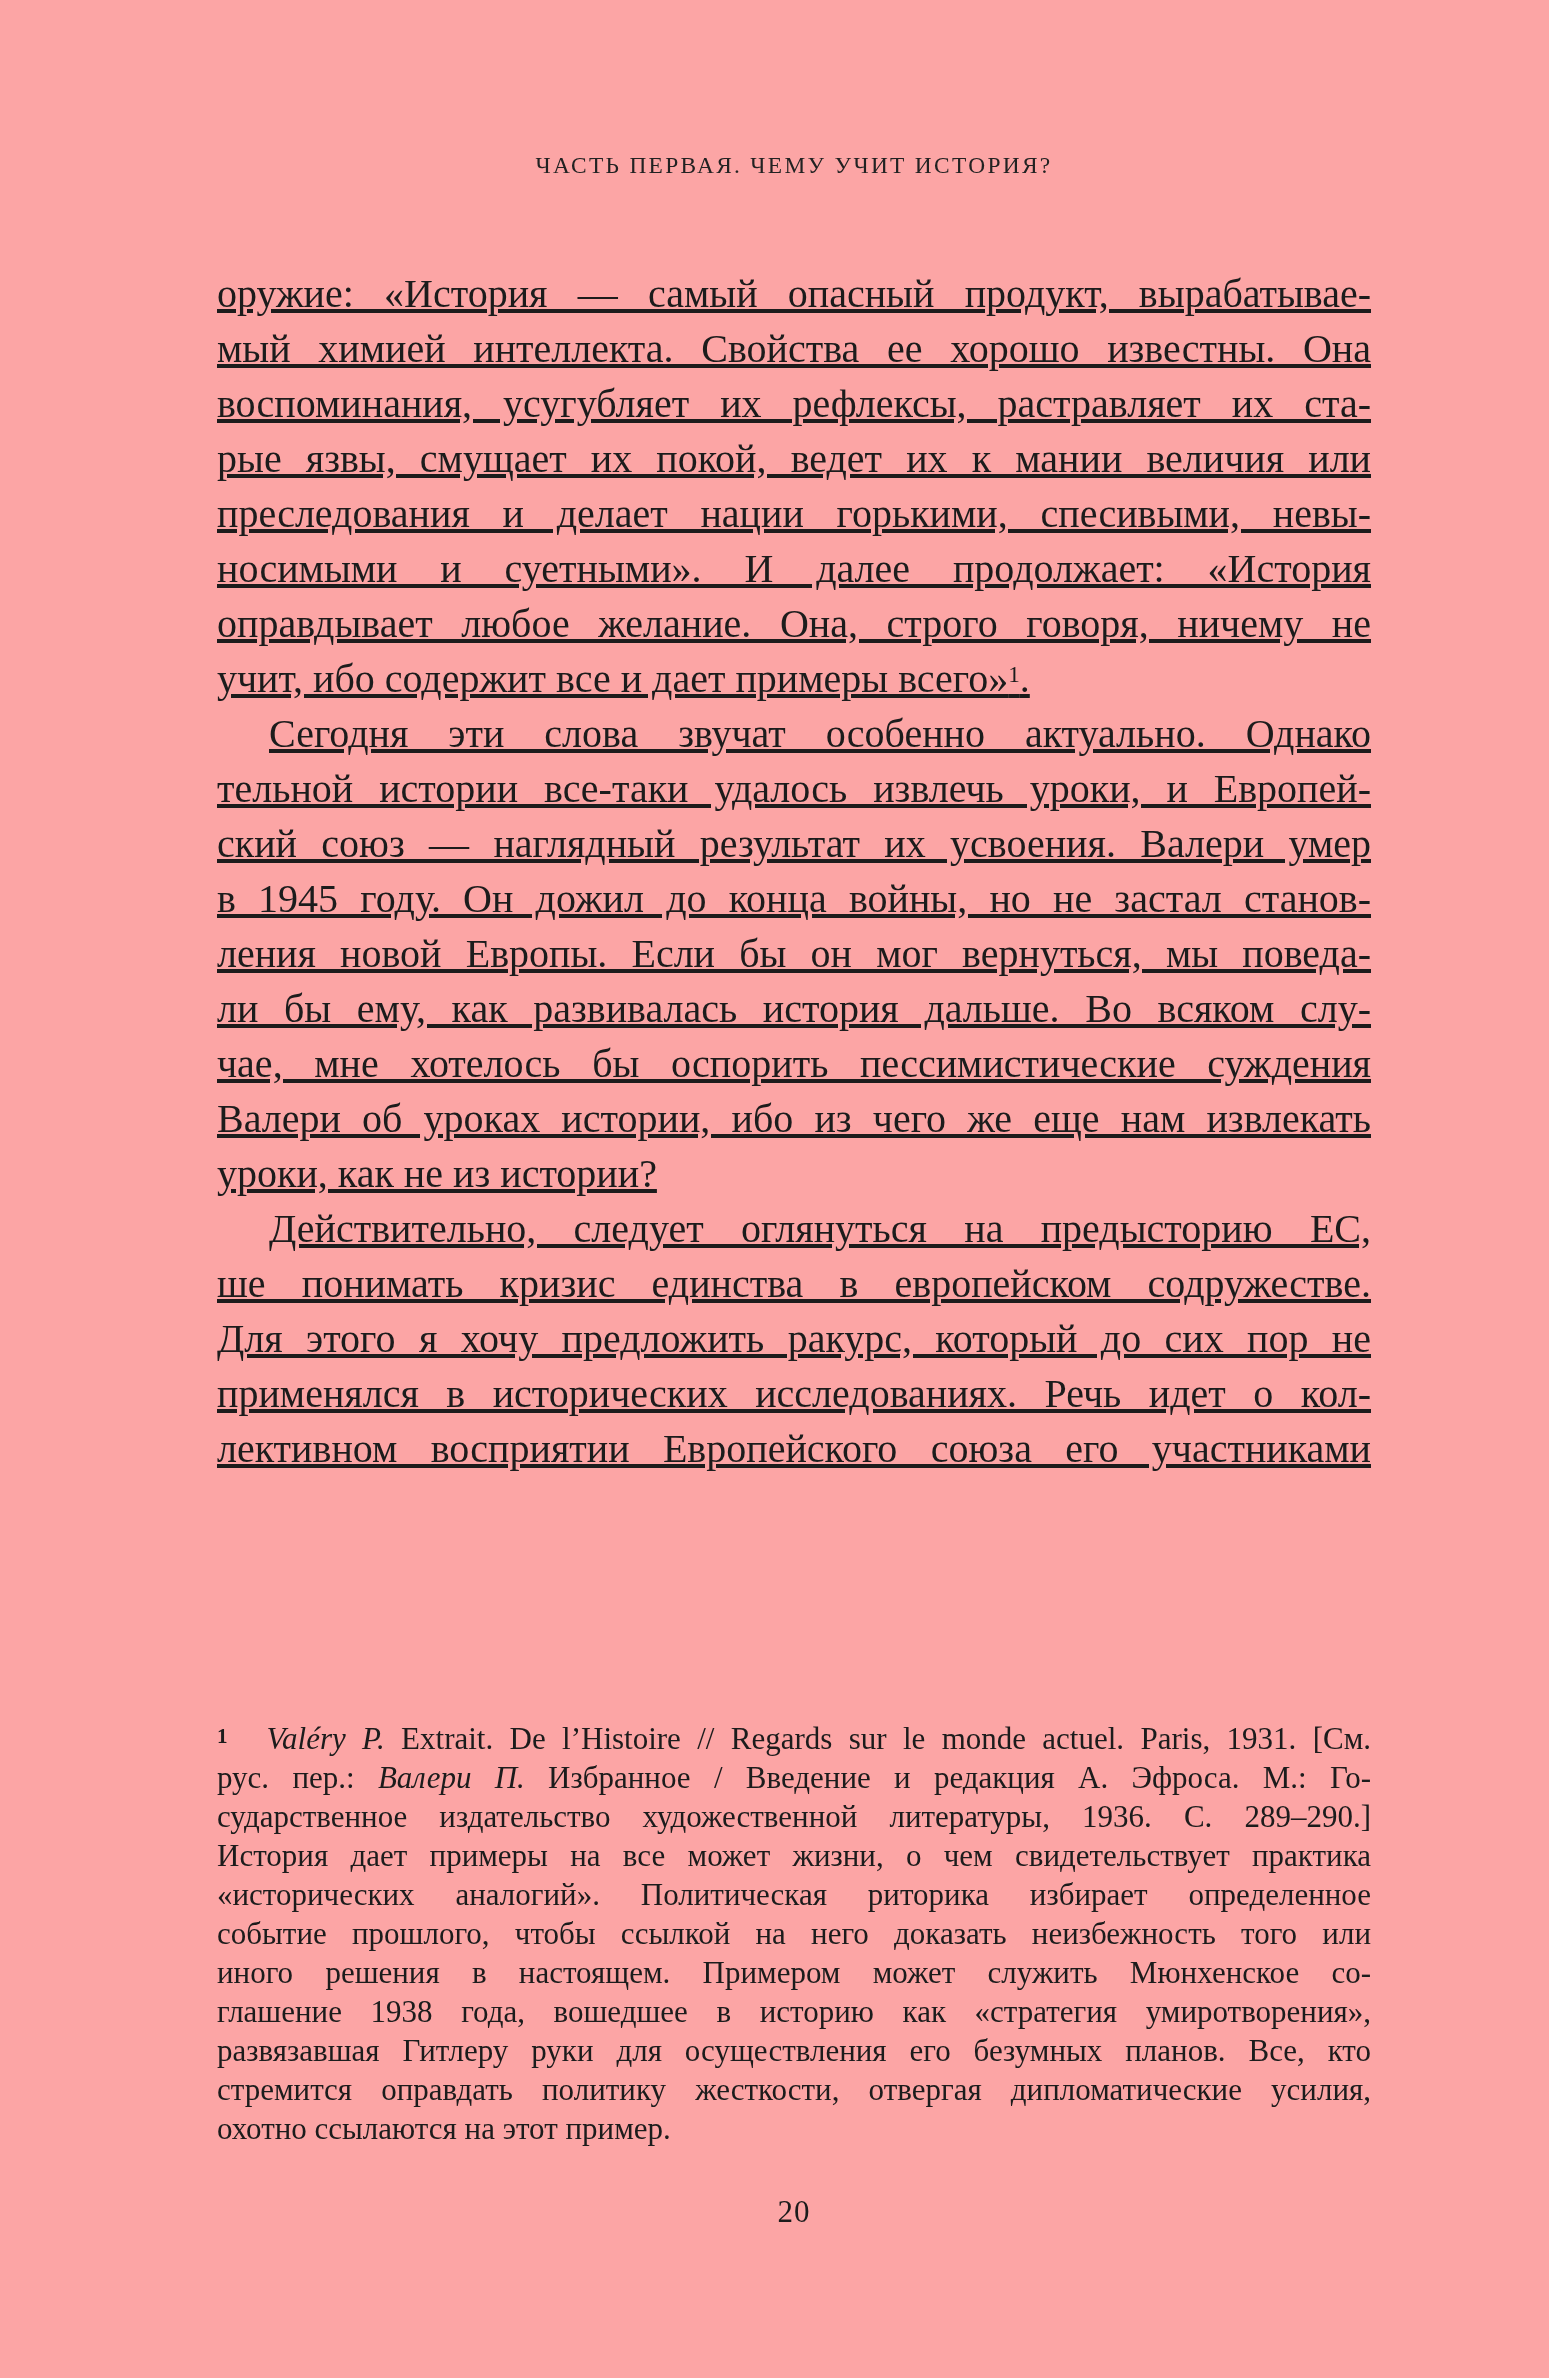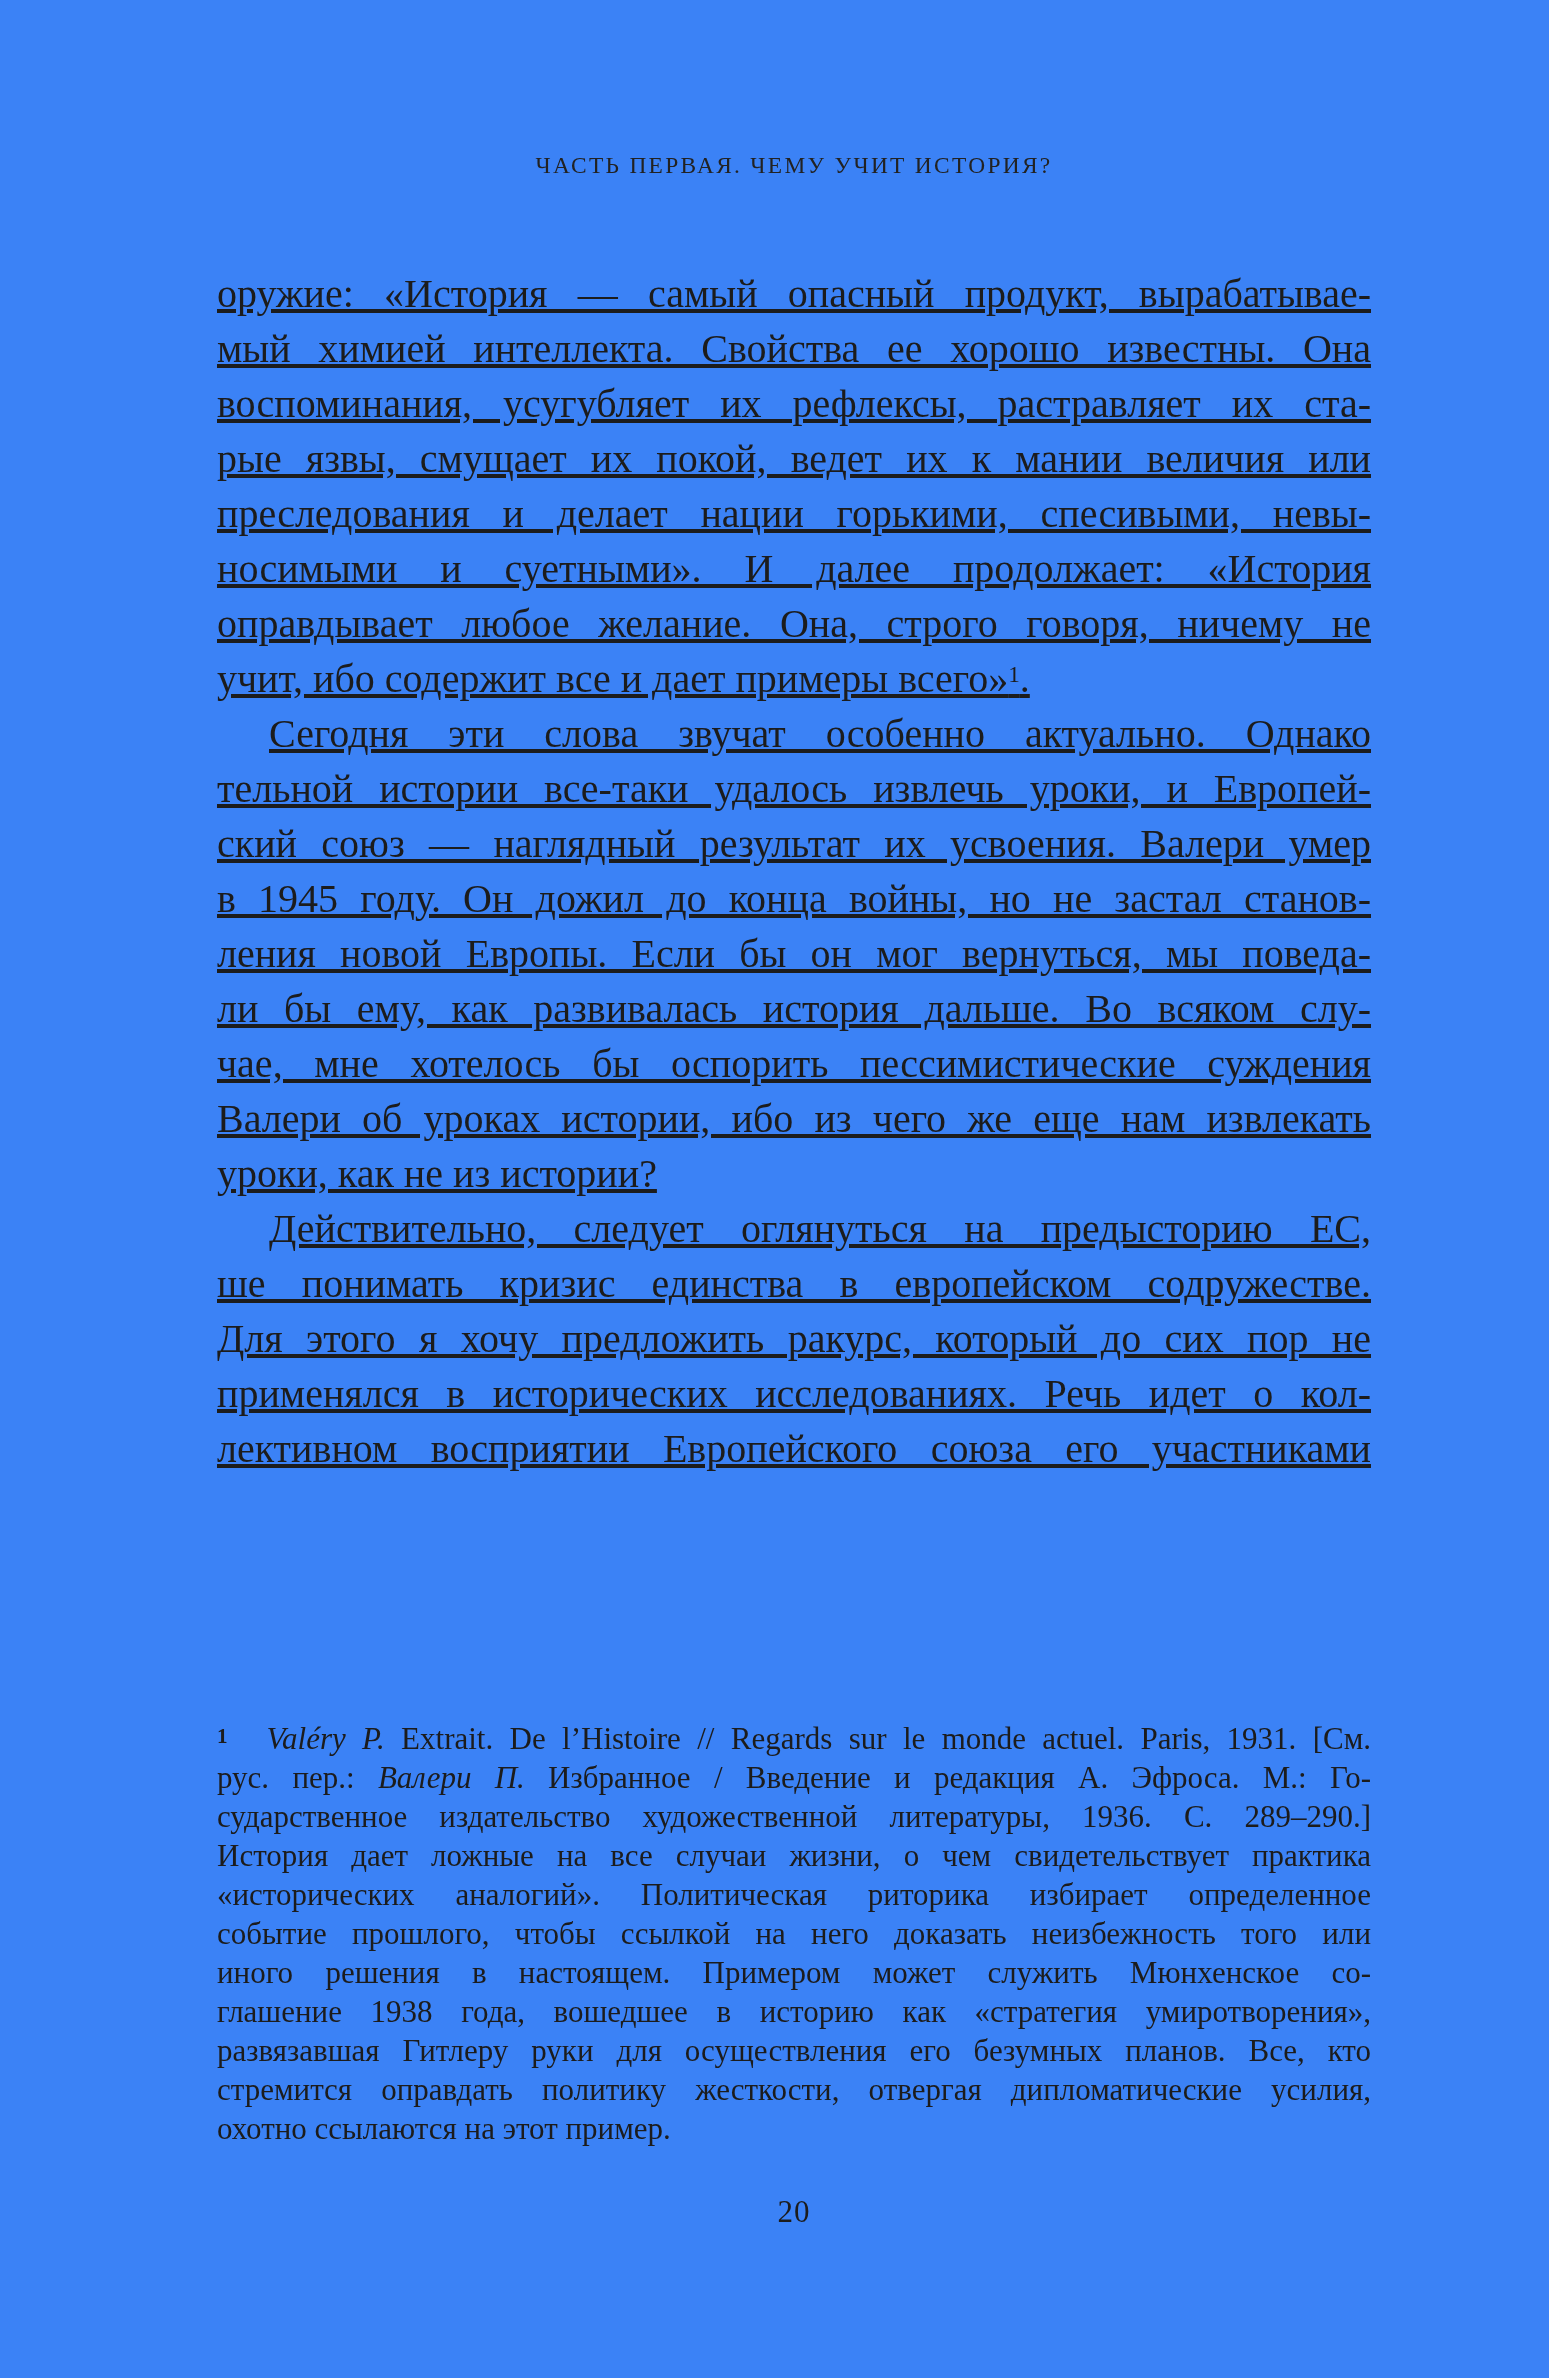--- a/index.html
+++ b/index.html
@@ -6,21 +6,21 @@
   body {
     width: 1550px; height: 2379px;
     background: #ffffff;
     font-family: "Liberation Serif", "DejaVu Serif", serif;
     color: #1c1c1c;
     position: relative;
     -webkit-font-smoothing: antialiased;
   }
   .page {
     position: absolute; inset: 0;
-    background: #3b82f6;
+    background: #fca5a5;
     overflow: hidden;
   }
   .running-header {
     position: absolute;
     left: 217px; top: 152px; width: 1154px;
     text-align: center;
     font-size: 23.4px;
     letter-spacing: 2.3px;
     color: #222222;
     text-transform: uppercase;
@@ -102,21 +102,21 @@
       <div class="line"><span>ше понимать кризис единства в европейском содружестве.</span></div>
       <div class="line"><span>Для этого я хочу предложить ракурс, который до сих пор не</span></div>
       <div class="line"><span>применялся в исторических исследованиях. Речь идет о кол-</span></div>
       <div class="line"><span>лективном восприятии Европейского союза его участниками</span></div>
     </div>
 
   <div class="footnote">
       <div class="line"><span class="fn-marker">1</span><span class="seg-i">Valéry P.</span><span> Extrait. De l’Histoire // Regards sur le monde actuel. Paris, 1931. [См.</span></div>
       <div class="line"><span>рус. пер.: </span><span class="seg-i">Валери П.</span><span> Избранное / Введение и редакция А. Эфроса. М.: Го-</span></div>
       <div class="line"><span>сударственное издательство художественной литературы, 1936. С. 289–290.]</span></div>
-      <div class="line"><span>История дает ложные на все случаи жизни, о чем свидетельствует практика</span></div>
+      <div class="line"><span>История дает примеры на все может жизни, о чем свидетельствует практика</span></div>
       <div class="line"><span>«исторических аналогий». Политическая риторика избирает определенное</span></div>
       <div class="line"><span>событие прошлого, чтобы ссылкой на него доказать неизбежность того или</span></div>
       <div class="line"><span>иного решения в настоящем. Примером может служить Мюнхенское со-</span></div>
       <div class="line"><span>глашение 1938 года, вошедшее в историю как «стратегия умиротворения»,</span></div>
       <div class="line"><span>развязавшая Гитлеру руки для осуществления его безумных планов. Все, кто</span></div>
       <div class="line"><span>стремится оправдать политику жесткости, отвергая дипломатические усилия,</span></div>
       <div class="line nojust"><span>охотно ссылаются на этот пример.</span></div>
     </div>
 
   <div class="page-number">20</div>

